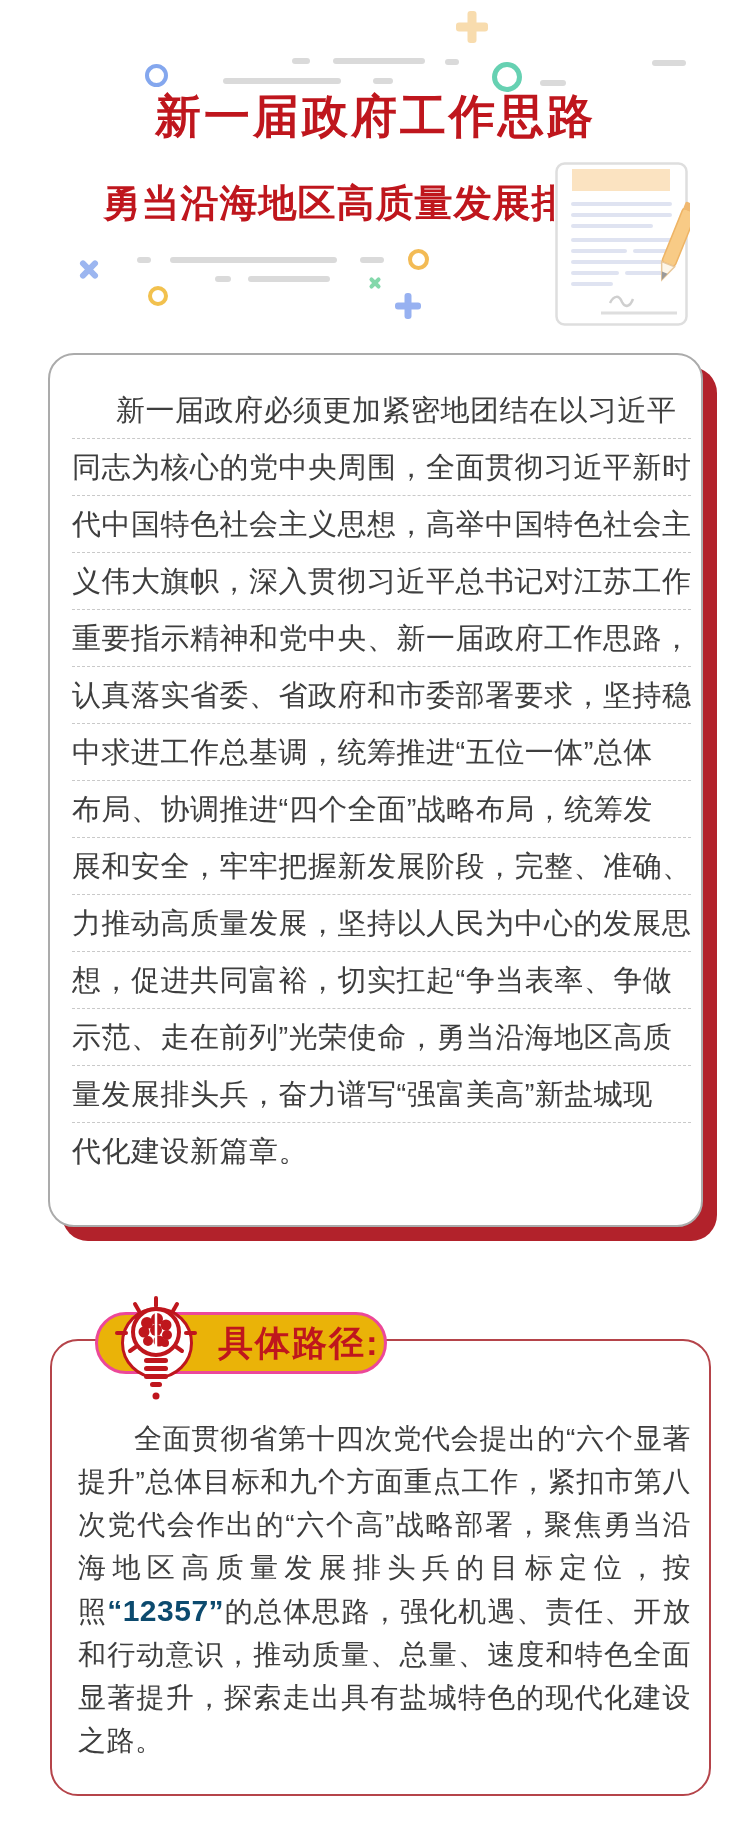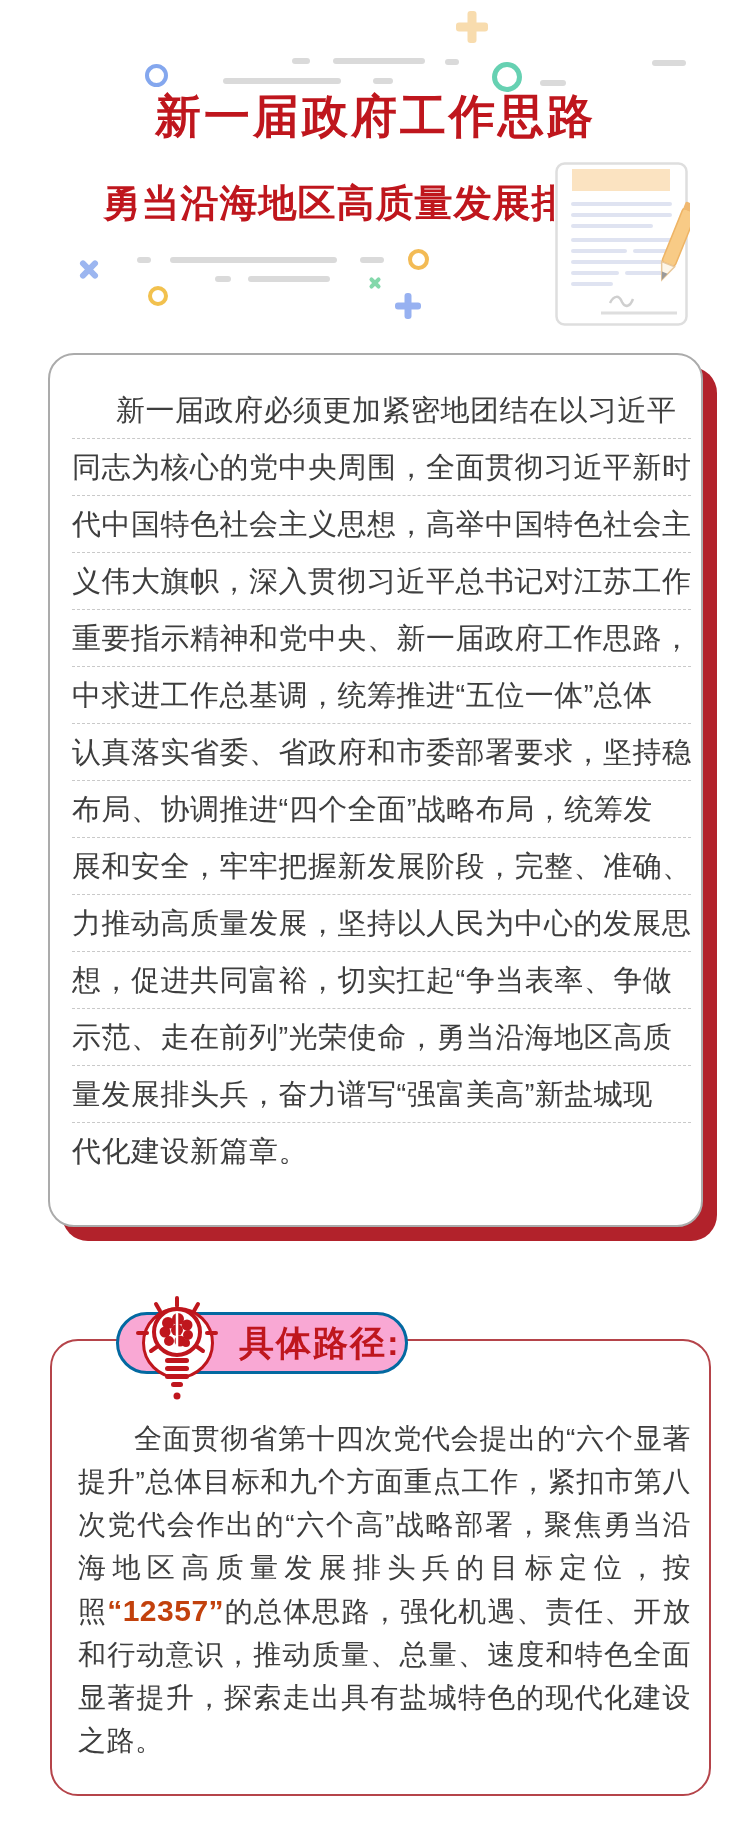--- a/index.html
+++ b/index.html
@@ -33,34 +33,34 @@
   .card1{position:absolute;left:48px;top:353px;width:655px;height:874px;box-sizing:border-box;
       background:#ffffff;border:2px solid #ababab;border-radius:26px;
       box-shadow:14px 14px 0 #b2222b;padding:27px 10px 0 22px;}
   .card1-lines{width:100%;}
   .tline{height:56px;line-height:56px;font-size:29px;color:#3e3e3e;letter-spacing:0.5px;
       border-bottom:1px dashed #c9c9c9;overflow:hidden;white-space:nowrap;}
   .tline:last-child{border-bottom:none;}
   .card1-lines .tline:first-child{text-indent:44px;}
 
   
-  .badge{position:absolute;left:116px;top:1312px;width:292px;height:62px;box-sizing:border-box;
-      background:#f9a8d4;border:3px solid #0369a1;border-radius:33px;z-index:3;}
+  .badge{position:absolute;left:95px;top:1312px;width:292px;height:62px;box-sizing:border-box;
+      background:#eab308;border:3px solid #ec4899;border-radius:33px;z-index:3;}
   .badge-circle{position:absolute;left:23px;top:-8px;width:66px;height:66px;box-sizing:content-box;
       background:#ffffff;border:3px solid #bf161d;border-radius:50%;}
   .bulb{position:absolute;left:13px;top:-20px;width:90px;height:112px;}
   .badge-label{position:absolute;left:120px;top:50%;transform:translateY(-50%);
       font-size:35px;font-weight:bold;color:#bf161d;letter-spacing:2px;white-space:nowrap;}
 
   
   .card2{position:absolute;left:50px;top:1339px;width:661px;height:457px;box-sizing:border-box;
       background:#ffffff;border:2px solid #b5444a;border-radius:28px;z-index:1;}
   .card2-text{margin:76px 18px 0 26px;font-size:28px;line-height:43px;color:#3e3e3e;
       letter-spacing:0.5px;text-indent:56px;text-align:justify;}
-  .hl{color:#c2410c;font-weight:bold;font-size:30px;}
+  .hl{color:#0c4a6e;font-weight:bold;font-size:30px;}
 </style>
 </head>
 <body>
 
 <div class="canvas">
 
   <div class="plusShape" style="left:456px;top:11px;width:32px;height:32px;--c:#f8dcae;--t:9px;"></div>
   <div class="dash" style="left:292px;top:58px;width:18px;"></div>
   <div class="dash" style="left:333px;top:58px;width:92px;"></div>
   <div class="dash" style="left:445px;top:59px;width:14px;"></div>
@@ -110,22 +110,22 @@
     </g>
   </svg>
 
   <div class="card1">
     <div class="card1-lines">
         <div class="tline">新一届政府必须更加紧密地团结在以习近平</div>
         <div class="tline">同志为核心的党中央周围，全面贯彻习近平新时</div>
         <div class="tline">代中国特色社会主义思想，高举中国特色社会主</div>
         <div class="tline">义伟大旗帜，深入贯彻习近平总书记对江苏工作</div>
         <div class="tline">重要指示精神和党中央、新一届政府工作思路，</div>
+        <div class="tline">认真落实省委、省政府和市委部署要求，坚持稳</div>
         <div class="tline">中求进工作总基调，统筹推进“五位一体”总体</div>
-        <div class="tline">认真落实省委、省政府和市委部署要求，坚持稳</div>
         <div class="tline">布局、协调推进“四个全面”战略布局，统筹发</div>
         <div class="tline">展和安全，牢牢把握新发展阶段，完整、准确、</div>
         <div class="tline">力推动高质量发展，坚持以人民为中心的发展思</div>
         <div class="tline">想，促进共同富裕，切实扛起“争当表率、争做</div>
         <div class="tline">示范、走在前列”光荣使命，勇当沿海地区高质</div>
         <div class="tline">量发展排头兵，奋力谱写“强富美高”新盐城现</div>
         <div class="tline">代化建设新篇章。</div>
       </div>
   </div>
 

